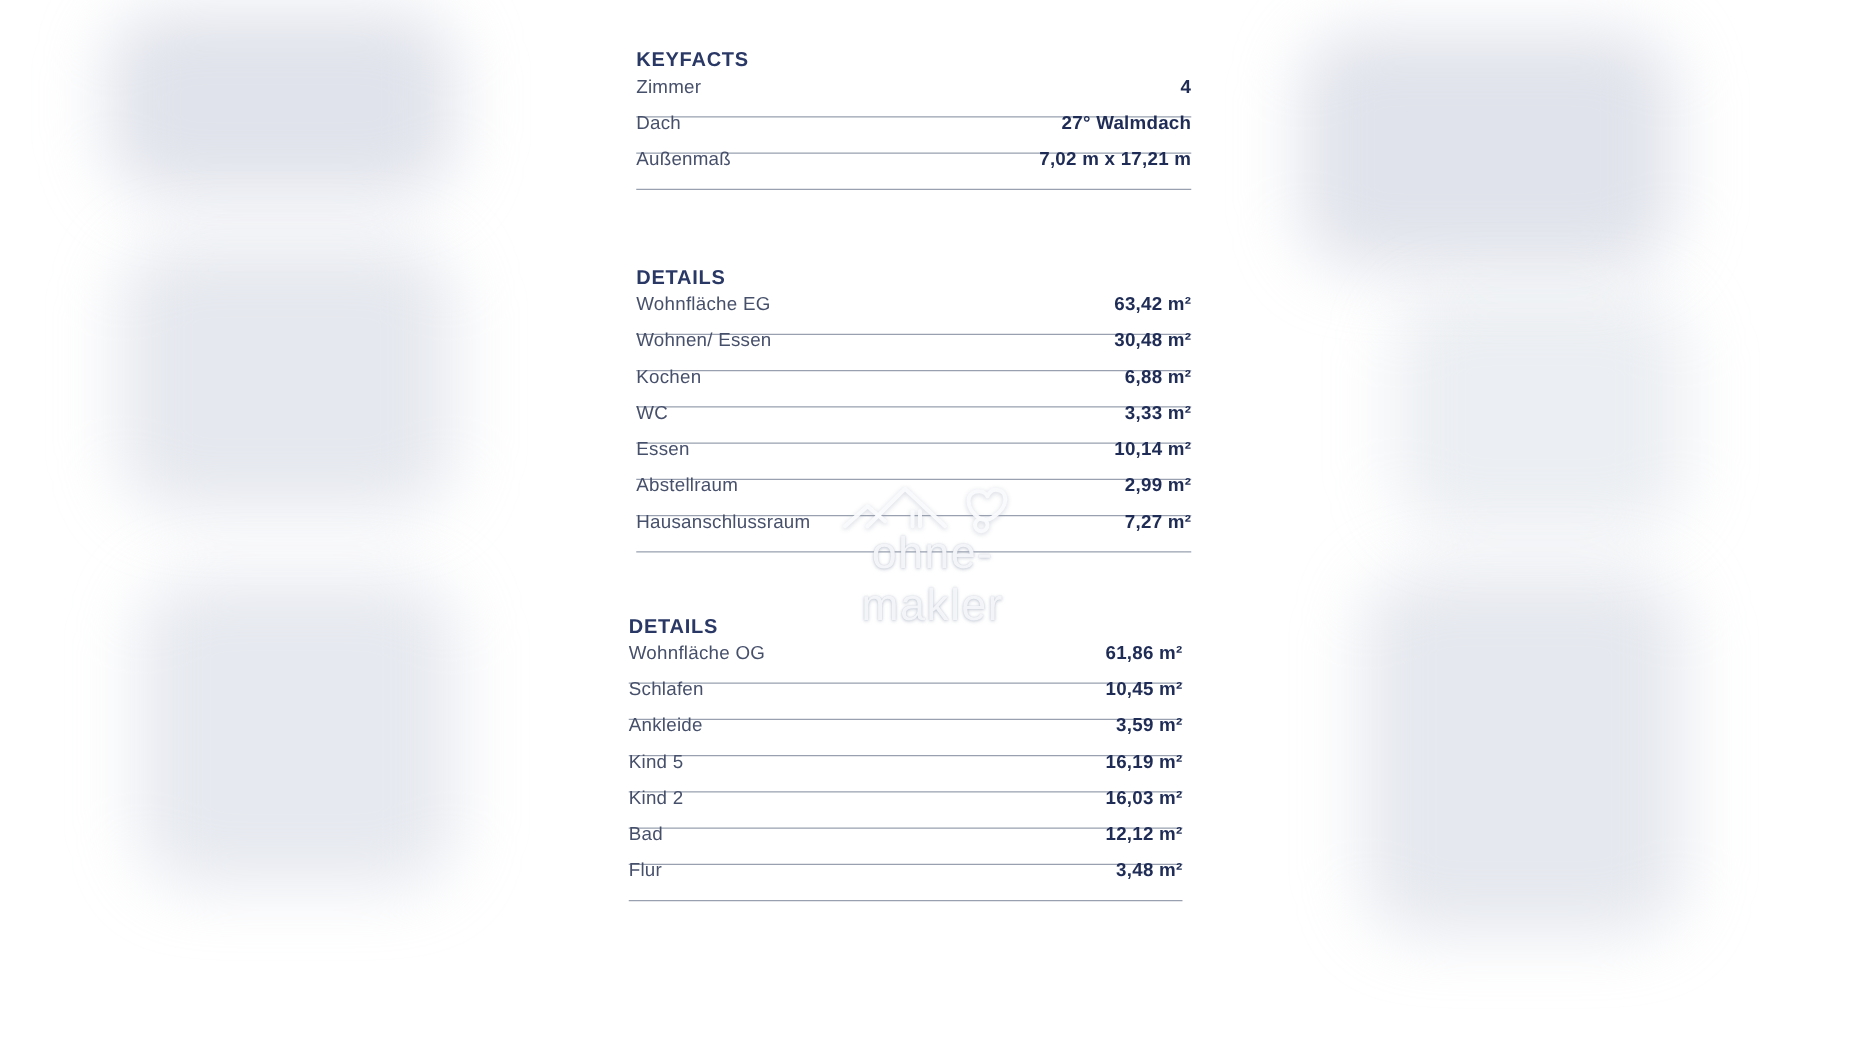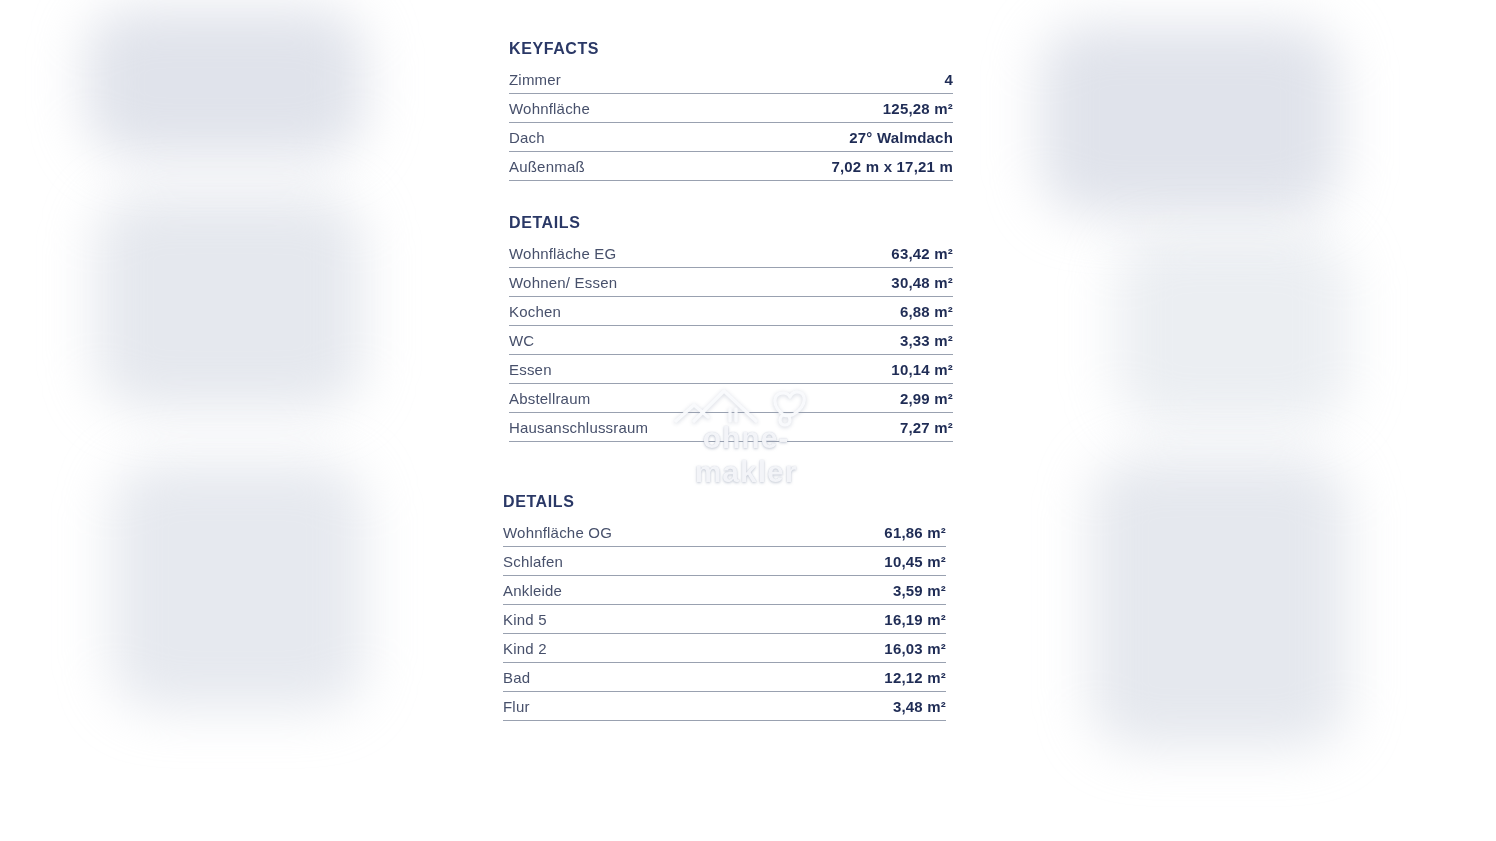--- a/index.html
+++ b/index.html
@@ -33,21 +33,21 @@
     font-weight: 700;
     letter-spacing: 0.6px;
     color: #2a3866;
     margin-bottom: 7px;
   }
   .row {
     height: 29px;
     display: flex;
     justify-content: space-between;
     align-items: flex-end;
-    padding-bottom: 5px;
+    padding-bottom: 15px;
     border-bottom: 1px solid #99a1b0;
   }
   .row .label {
     font-size: 15px;
     font-weight: 400;
     color: #47506b;
     letter-spacing: 0.2px;
   }
   .row .value {
     font-size: 15px;
@@ -61,22 +61,22 @@
     position: absolute;
     left: 640px;
     top: 381px;
     width: 200px;
     text-align: center;
     pointer-events: none;
   }
   .watermark svg { display: block; margin: 0 auto; filter: drop-shadow(0 1px 2px rgba(150,160,180,0.45)); }
   .watermark .wm-text {
     margin-top: -6px;
-    font-size: 30px;
-    font-weight: 700;
+    font-size: 36px;
+    font-weight: 400;
     letter-spacing: 1px;
     color: rgba(245, 247, 250, 0.95);
     text-shadow: 0 1px 3px rgba(148, 158, 178, 0.55), 0 0 1px rgba(160,170,190,0.4);
     margin-left: 12px;
   }
 </style>
 </head>
 <body>
 
 <div class="stage">
@@ -90,24 +90,20 @@
 
   <main id="sections-root">
     <section class="section sec-0">
       <h2 class="section-title">KEYFACTS</h2>
       <div class="rows">
     <div class="row">
       <span class="label">Zimmer</span>
       <span class="value">4</span>
     </div>
 
-    <div class="row">
-      <span class="label">Wohnfläche</span>
-      <span class="value">125,28 m²</span>
-    </div>
 
     <div class="row">
       <span class="label">Dach</span>
       <span class="value">27° Walmdach</span>
     </div>
 
     <div class="row">
       <span class="label">Außenmaß</span>
       <span class="value">7,02 m x 17,21 m</span>
     </div>

